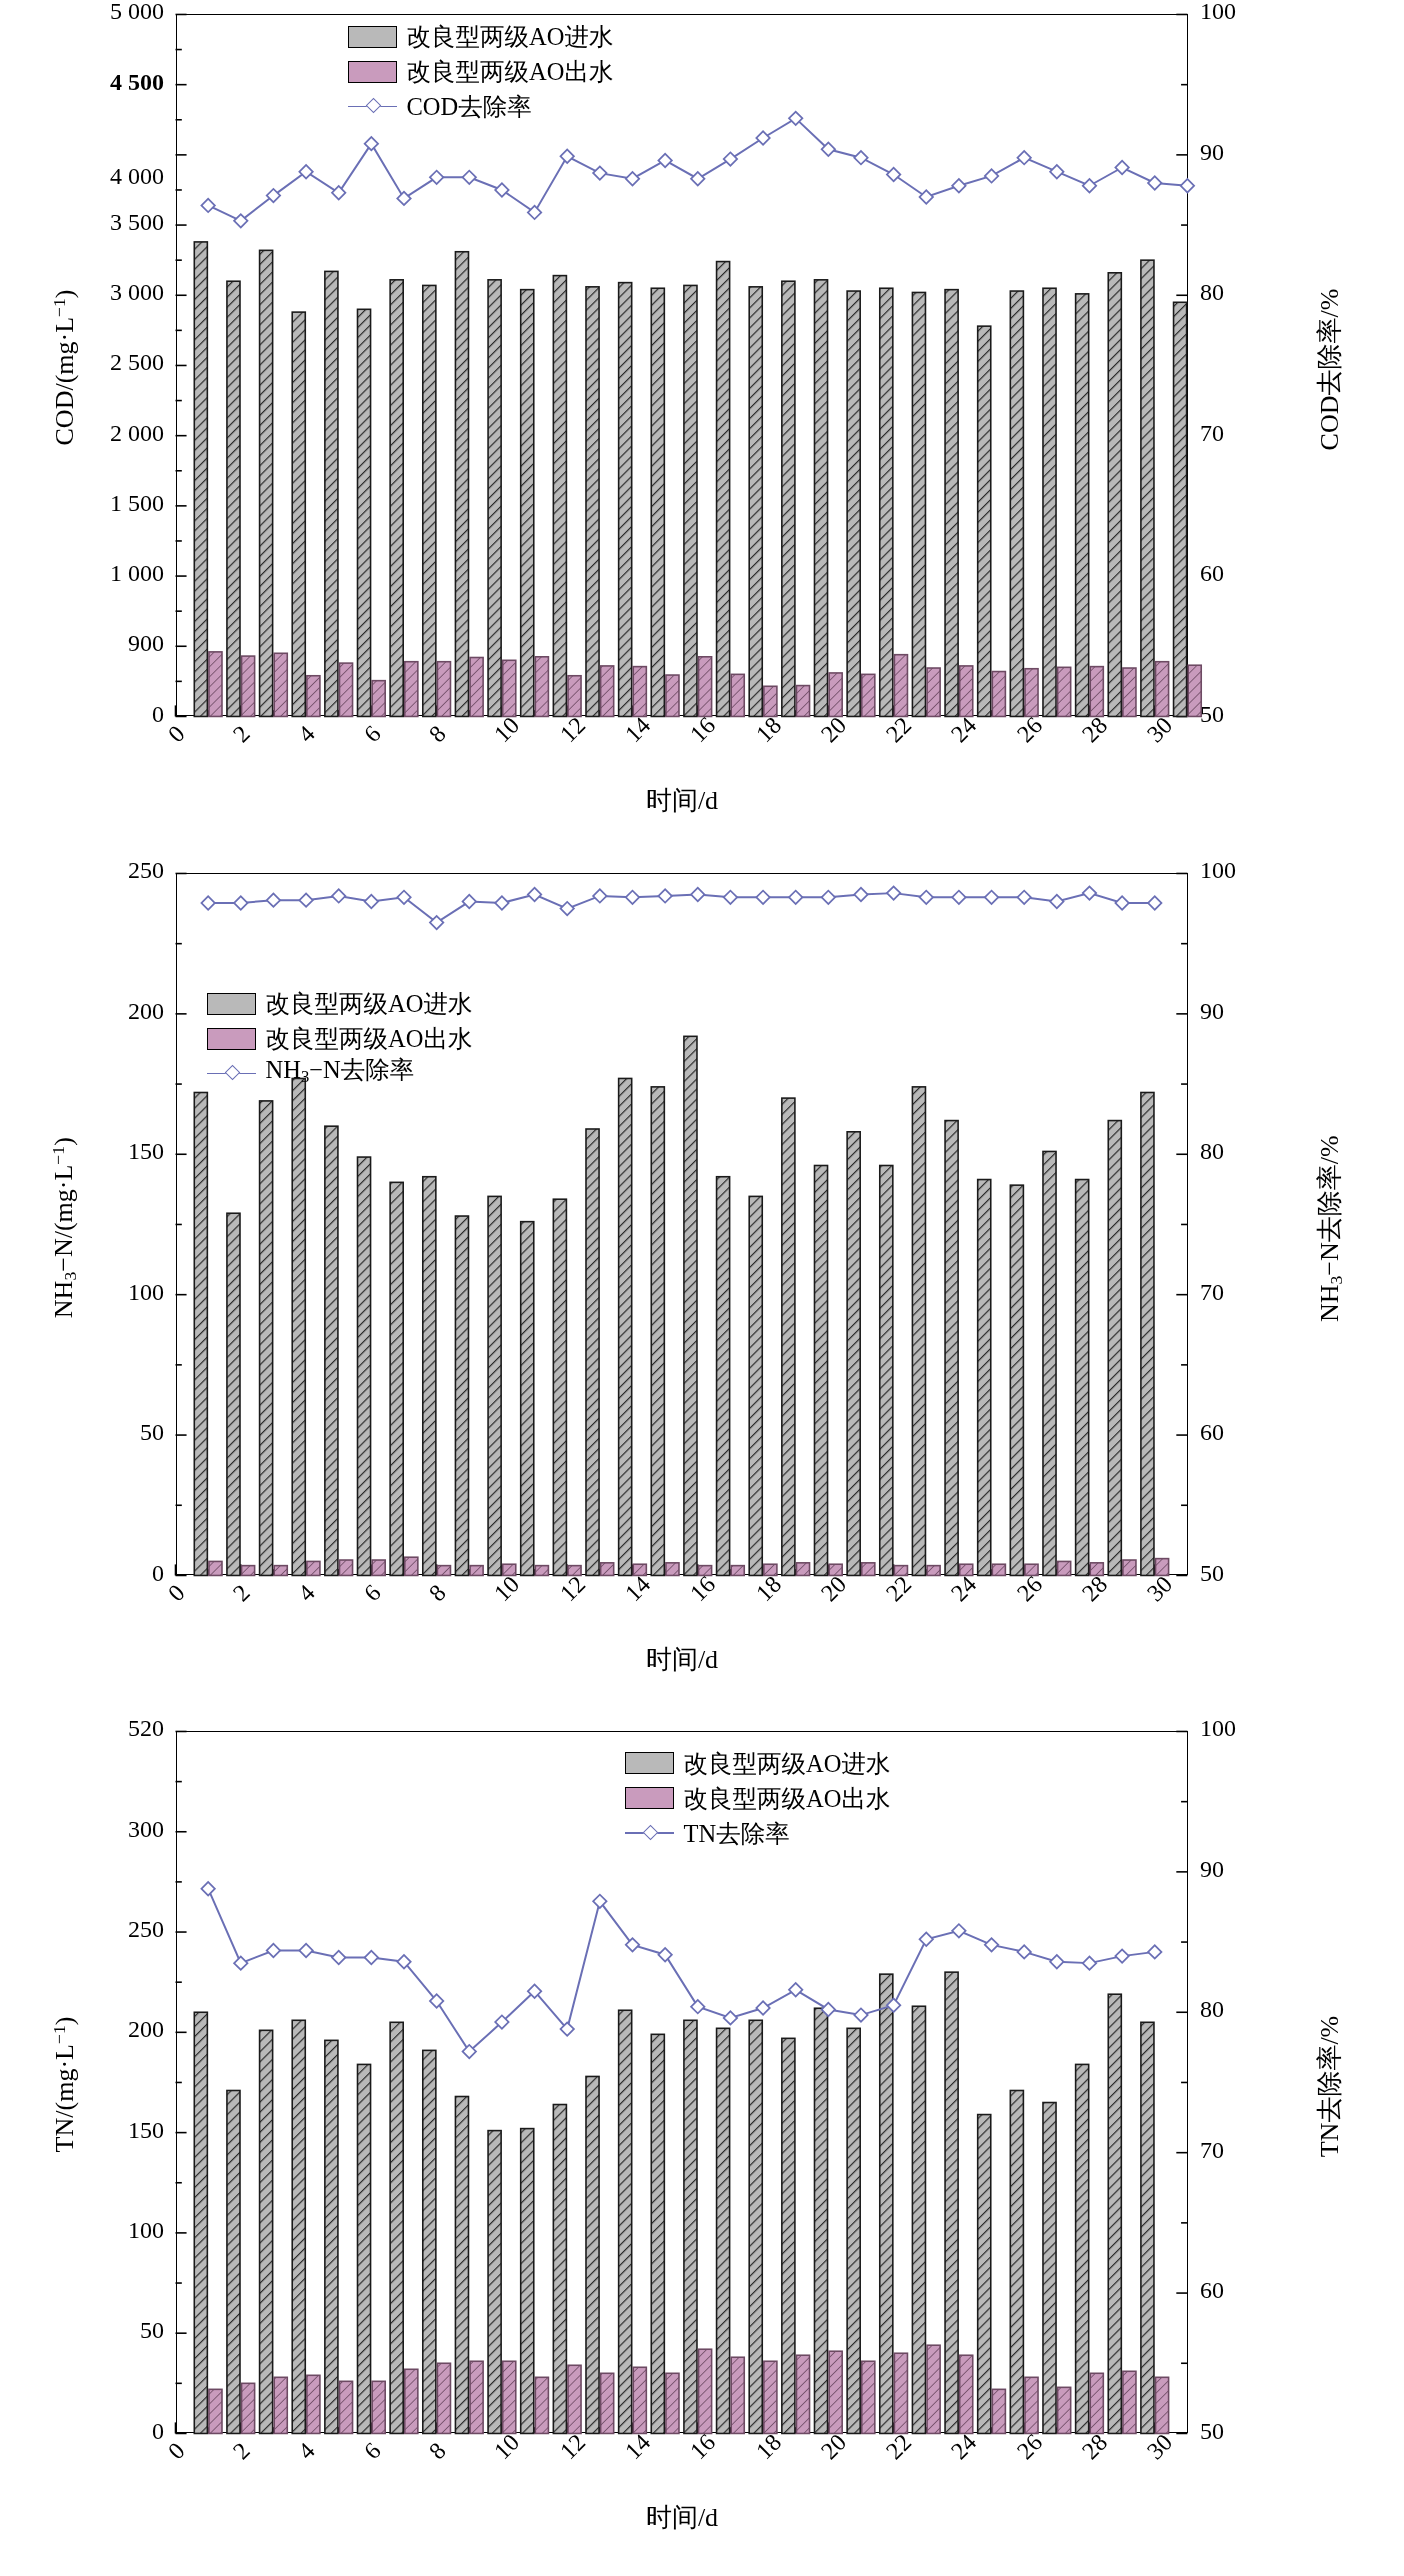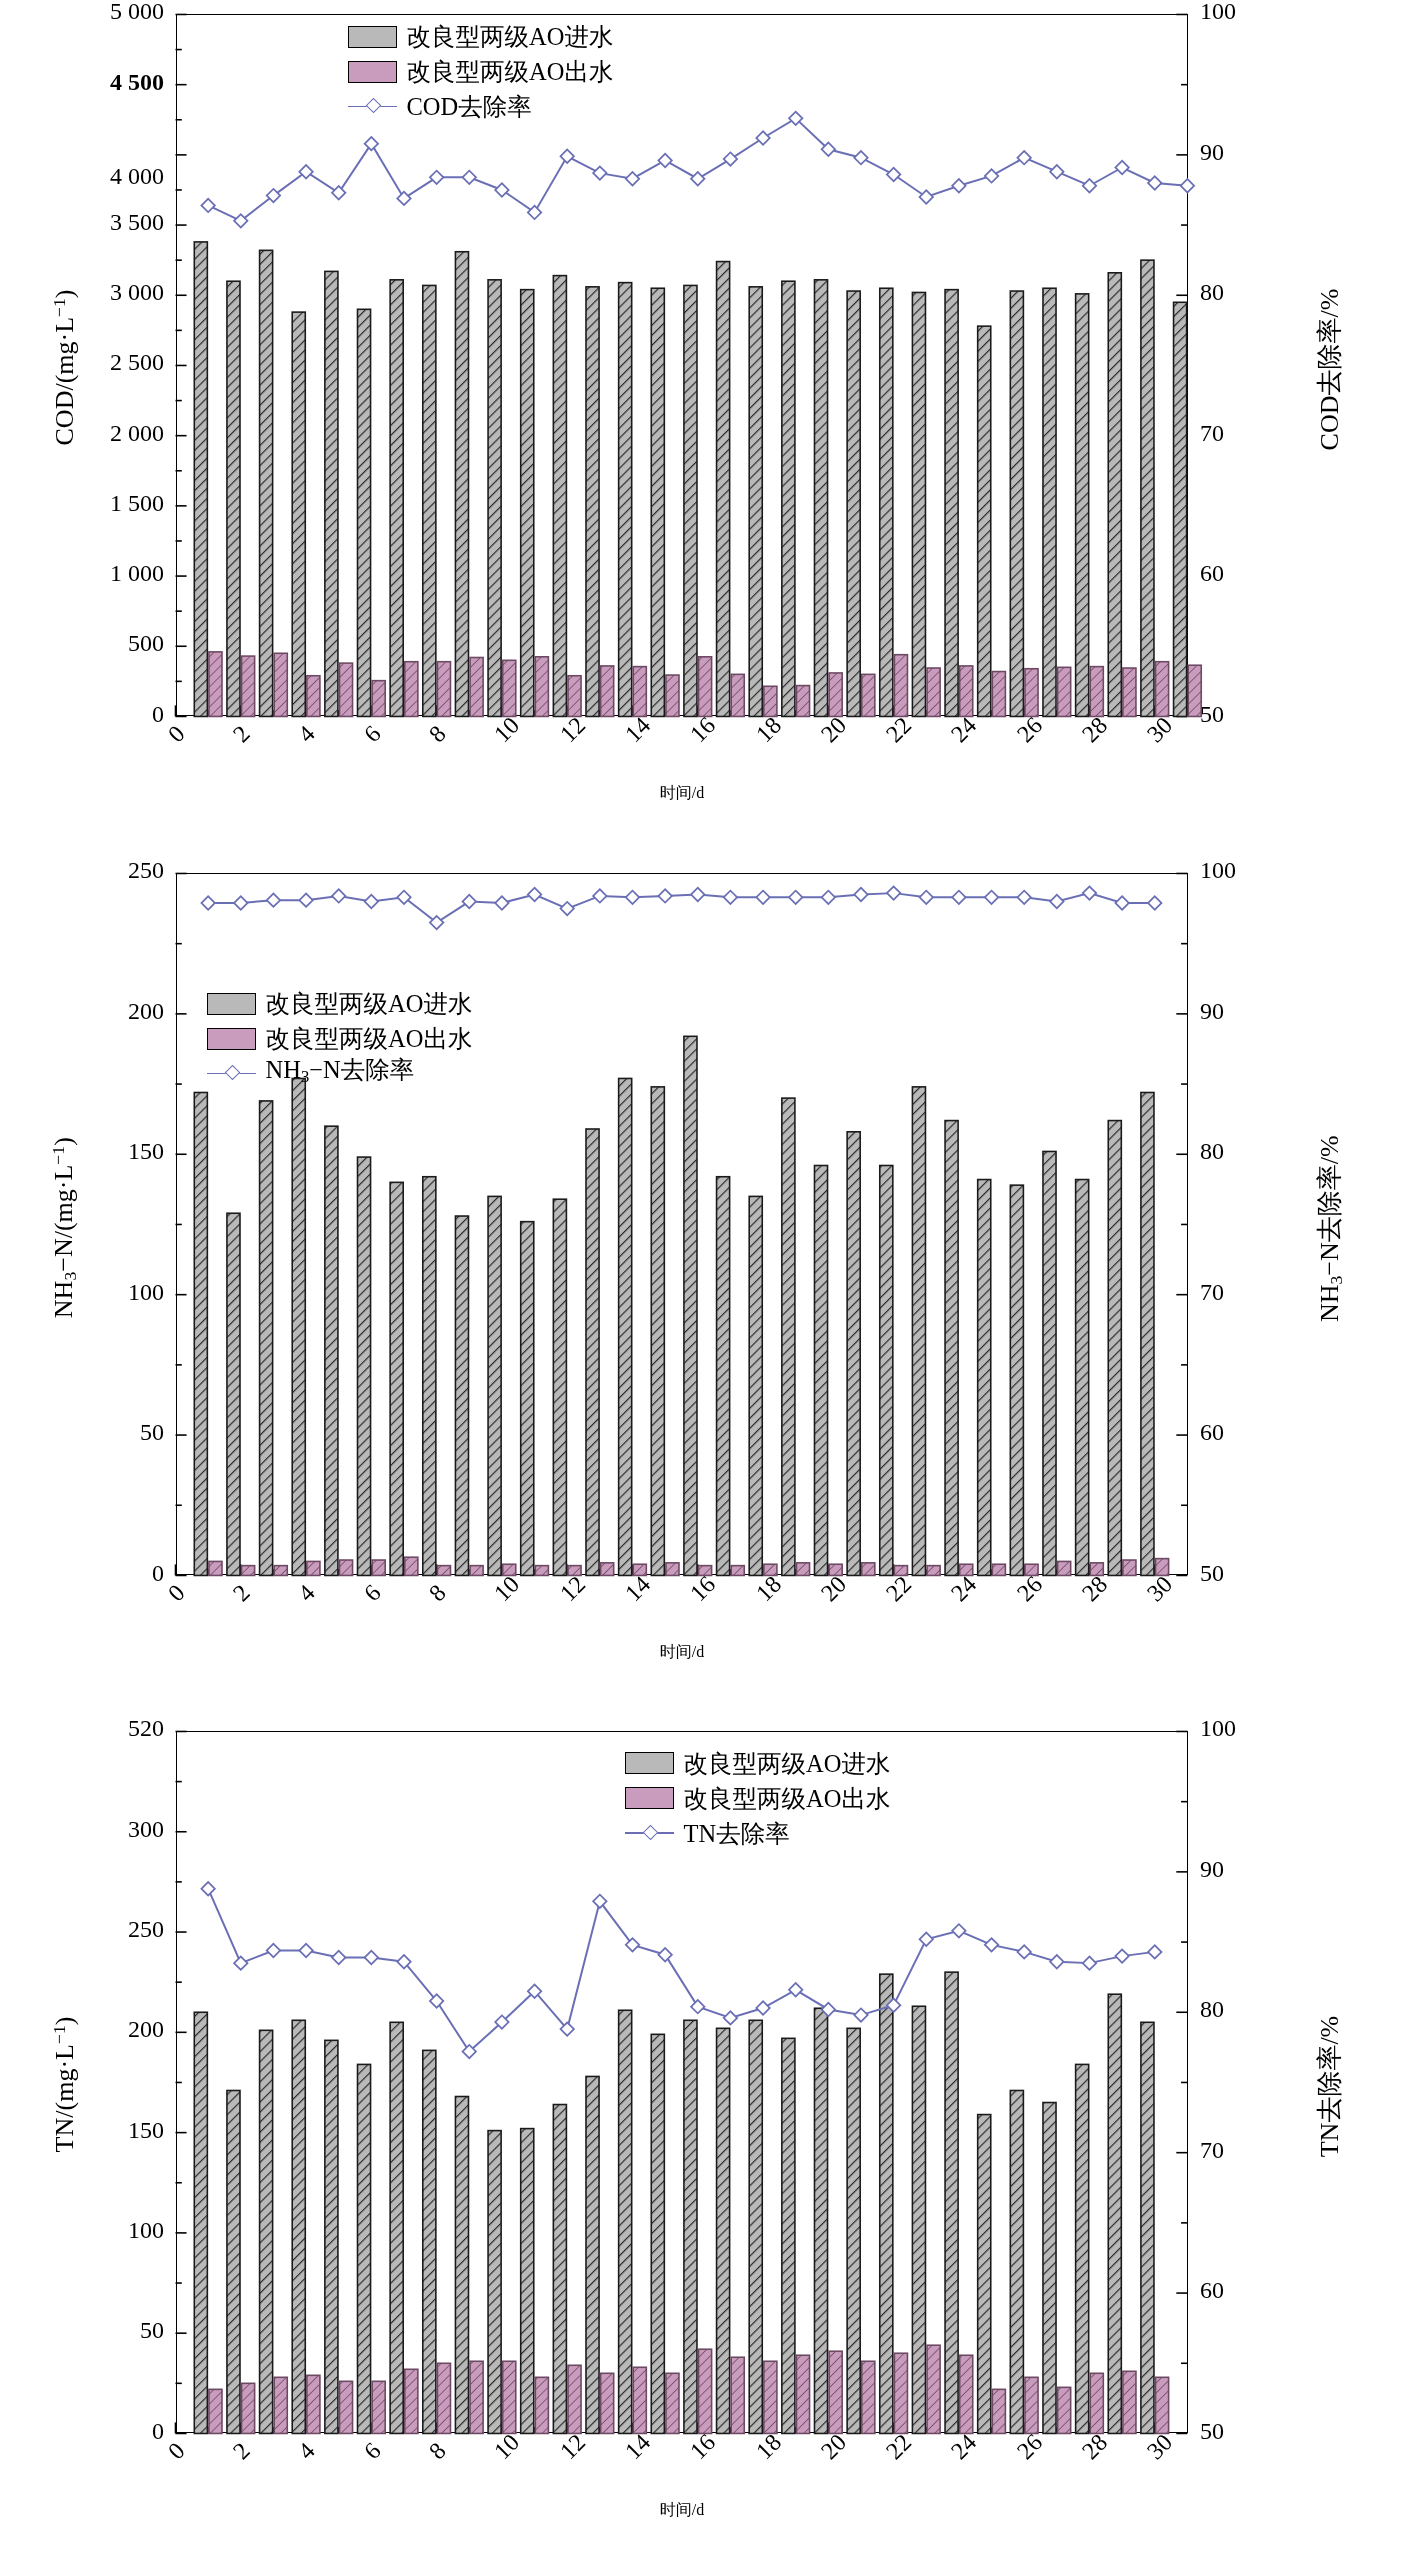--- a/index.html
+++ b/index.html
@@ -4,21 +4,21 @@
 <style>
   html,body{margin:0;padding:0;background:#ffffff;}
   body{width:1404px;font-family:"Liberation Serif",serif;color:#000;}
   .page{width:1404px;height:2576px;position:relative;}
   .panel{position:relative;width:1404px;height:859px;}
   .plotbox{position:absolute;border:1.6px solid #000;box-sizing:border-box;background:#fff;}
   .ytitle{position:absolute;font-size:26px;letter-spacing:0;white-space:nowrap;
     transform-origin:center center;}
   .ytitle.left{transform:rotate(-90deg);}
   .ytitle.right{transform:rotate(-90deg);}
-  .xtitle{position:absolute;font-size:16px;white-space:nowrap;}
+  .xtitle{position:absolute;font-size:26px;white-space:nowrap;}
   .tick-label{position:absolute;font-size:24px;white-space:nowrap;}
   .xtick-label{position:absolute;font-size:24px;white-space:nowrap;
     transform-origin:left top;transform:rotate(-45deg);}
   .legend{position:absolute;font-size:24.5px;white-space:nowrap;}
   .legend-row{display:flex;align-items:center;height:35px;}
   .legend-swatch{width:49px;height:22px;border:1.6px solid #000;box-sizing:border-box;margin-right:9.5px;}
   .legend-line{width:49px;height:16px;margin-right:9.5px;position:relative;}
   .legend-line .ln{position:absolute;left:0;top:7.1px;width:49px;height:1.6px;background:#6a6fb5;}
   .legend-line .mk{position:absolute;left:20px;top:1.6px;width:11px;height:11px;border:1.6px solid #6a6fb5;
      background:#fff;transform:rotate(45deg);box-sizing:border-box;}
@@ -224,21 +224,21 @@
       </div>
       <div class="legend-row">
         <span class="legend-line">
           <span class="ln"></span>
             <span class="mk"></span>
         </span>
         <span class="legend-label">COD去除率</span>
       </div>
     </div>
   <div class="tick-label" style="right: 1240px; top: 701px; text-align: right;">0</div>
-      <div class="tick-label" style="right: 1240px; top: 630px; text-align: right;">500</div>
+      <div class="tick-label" style="right: 1240px; top: 630px; text-align: right;">900</div>
       <div class="tick-label" style="right: 1240px; top: 560px; ">1 000</div>
       <div class="tick-label" style="right: 1240px; top: 490px; text-align: left;">1 500</div>
       <div class="tick-label" style="right: 1240px; top: 420px; text-align: right;">2 000</div>
       <div class="tick-label" style="right: 1240px; top: 349px; text-align: right;">2 500</div>
       <div class="tick-label" style="right: 1240px; top: 279px; text-align: right;">3 000</div>
       <div class="tick-label" style="right: 1240px; top: 209px; text-align: right;">3 500</div>
       <div class="tick-label" style="right: 1240px; top: 139px; text-align: right; margin-top: 24px;">4 000</div>
       <div class="tick-label" style="right: 1240px; top: 69px; text-align: right; font-weight: bold;">4 500</div>
       <div class="tick-label" style="right: 1240px; top: -1.6px; text-align: right;">5 000</div>
       <div class="tick-label" style="left: 1200px; top: 701px;">50</div>

